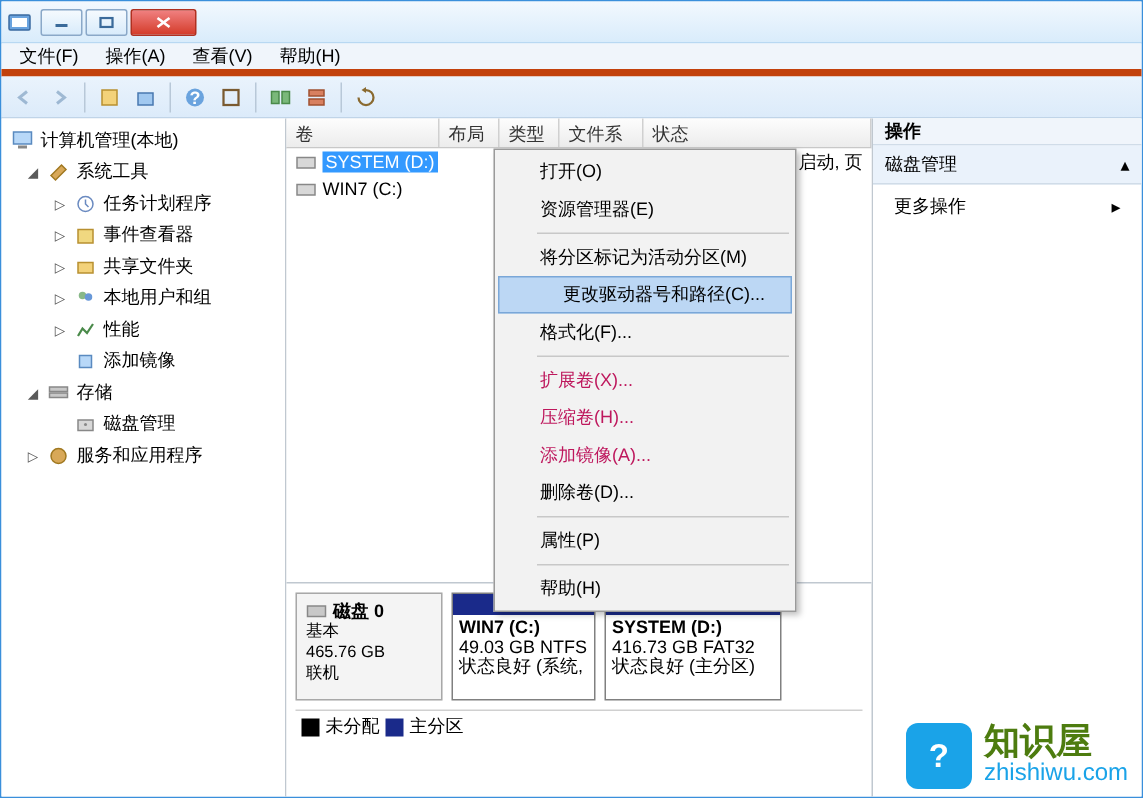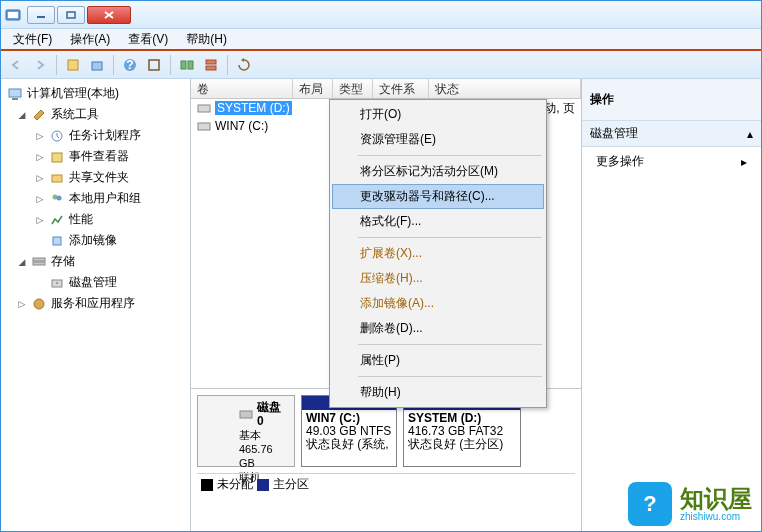--- a/index.html
+++ b/index.html
@@ -7,72 +7,72 @@
 
 .window { width: 762px; height: 532px; border: 1px solid #3a8fdb; display: flex; flex-direction: column; }
 
 .titlebar { height: 28px; background: linear-gradient(#f2f8fe, #d9ecfb); border-bottom: 1px solid #b8d8f2; display: flex; align-items: center; padding: 0 4px; }
 .titlebar .icon { width: 16px; height: 16px; margin-right: 6px; }
 .titlebar .title { flex: 1; color: #000; }
 .win-controls { display: flex; gap: 2px; }
 .win-btn { width: 28px; height: 18px; border: 1px solid #8aa8c8; border-radius: 2px; background: linear-gradient(#f5fafe,#d8ebfb); display: flex; align-items: center; justify-content: center; font-size: 10px; color: #3a6a9a; }
 .win-btn.close { width: 44px; background: linear-gradient(#f08080,#d43c2a); border-color: #b03020; color: #fff; }
 
-.menubar { height: 22px; background: #f0f5fb; display: flex; align-items: center; padding: 0 4px; gap: 2px; border-bottom: 2px solid #c2410c; }
+.menubar { height: 22px; background: #f0f5fb; display: flex; align-items: center; padding: 0 4px; gap: 2px; border-bottom: 5px solid #c2410c; }
 .menubar span { padding: 2px 8px; }
 
 .toolbar { height: 28px; background: linear-gradient(#eaf3fc,#dcebfa); border-bottom: 1px solid #c0d4e8; display: flex; align-items: center; padding: 0 4px; gap: 2px; }
 .tbtn { width: 22px; height: 22px; display: flex; align-items: center; justify-content: center; border-radius: 2px; }
 .tbtn.disabled { opacity: 0.4; }
 .tsep { width: 1px; height: 20px; background: #b8c8d8; margin: 0 3px; }
 
 .body { flex: 1; display: flex; min-height: 0; }
 .treepane { width: 190px; border-right: 1px solid #c0c8d0; background: #fff; padding: 4px 2px; overflow: hidden; }
 .actionpane { width: 180px; border-left: 1px solid #c0c8d0; background: #fff; display: flex; flex-direction: column; }
 .centerpane { flex: 1; display: flex; flex-direction: column; min-width: 0; }
 
-.treetitle { display: flex; align-items: flex-end; gap: 4px; padding: 2px 4px; }
+.treetitle { display: flex; align-items: flex-start; gap: 4px; padding: 2px 4px; }
 .treeitem { display: flex; align-items: center; gap: 4px; padding: 2px 0 2px 4px; white-space: nowrap; }
 .treeitem .arrow { width: 10px; text-align: center; color: #5a5a5a; font-size: 9px; }
 .indent1 { padding-left: 14px; }
 .indent2 { padding-left: 32px; }
 .treeicon { width: 16px; height: 16px; display: inline-flex; align-items: center; justify-content: center; }
 
 .listhdr { height: 20px; background: linear-gradient(#fdfdfd,#ececec); border-bottom: 1px solid #c8c8c8; display: flex; }
 .listhdr .col { border-right: 1px solid #d0d0d0; padding: 2px 6px; color: #333; }
 .listbody { background: #fff; position: relative; height: 290px; border-bottom: 1px solid #c0c8d0; }
 .row { display: flex; align-items: center; height: 18px; gap: 4px; padding-left: 6px; }
 .row.sel .volname { background: #3399ff; color: #fff; padding: 0 2px; }
 .volicon { width: 14px; height: 14px; }
 
 .diskpane { flex: 1; background: #fff; padding: 6px; display: flex; flex-direction: column; gap: 6px; }
 .diskrow { display: flex; gap: 6px; height: 72px; }
 .diskhdr { width: 98px; border: 1px solid #a8a8a8; background: #f4f4f4; padding: 4px 6px; display: flex; flex-direction: column; }
-.diskhdr .line { font-size: 11px; line-height: 14px; margin-left: 35px; }
+.diskhdr .line { font-size: 11px; line-height: 14px; }
 .diskhdr .line:first-child { font-weight: bold; display: flex; align-items: center; gap: 4px; }
 .partition { border: 1px solid #808080; flex: 0 0 auto; display: flex; flex-direction: column; }
 .partition .pbar { height: 14px; background: #1a2a8a; }
 .partition .pbody { padding: 2px 4px; font-size: 11px; line-height: 13px; }
 .legend { display: flex; gap: 4px; padding: 2px 4px; align-items: center; border-top: 1px solid #d0d0d0; }
 .legend .sw { width: 12px; height: 12px; display: inline-block; margin-right: 4px; vertical-align: middle; }
 
-.ap-title { background: #f0f5fb; padding: 12px 8px; font-weight: bold; border-bottom: 1px solid #d0dce8; }
+.ap-title { background: #f0f5fb; padding: 0 8px; font-weight: bold; border-bottom: 1px solid #d0dce8; }
 .ap-section { background: #eaf2fb; padding: 4px 8px; border-bottom: 1px solid #d0dce8; display: flex; align-items: center; justify-content: space-between; }
 .ap-item { padding: 6px 14px; display: flex; align-items: center; justify-content: space-between; }
 
-.ctxmenu { position: absolute; left: 329px; top: 99px; width: 218px; background: #f2f2f2; border: 1px solid #9a9a9a; box-shadow: 2px 2px 4px rgba(0,0,0,0.25); padding: 2px; z-index: 100; }
+.ctxmenu { position: absolute; left: 329px; top: 99px; width: 202px; background: #f2f2f2; border: 1px solid #9a9a9a; box-shadow: 2px 2px 4px rgba(0,0,0,0.25); padding: 2px; z-index: 100; }
 .ctxmenu .mi { padding: 4px 18px 4px 28px; white-space: nowrap; }
-.ctxmenu .mi.disabled { color: #a16207; }
-.ctxmenu .mi.hover { background: #bcd7f4; border: 1px solid #7aa7d8; padding: 3px 17px 3px 27px; }
+.ctxmenu .mi.disabled { color: #be185d; }
+.ctxmenu .mi.hover { background: #bcd7f4; border: 1px solid #7aa7d8; padding: 3px 17px 3px 27px; text-align: right; }
 .ctxmenu .sep { height: 1px; background: #c8c8c8; margin: 3px 2px 3px 26px; }
 
 .watermark { position: absolute; right: 0; bottom: 0; display: flex; align-items: center; gap: 8px; padding: 6px 10px; z-index: 200; }
 .watermark .bubble { width: 44px; height: 44px; border-radius: 8px; background: #1aa3e8; display: flex; align-items: center; justify-content: center; color: #fff; font-size: 22px; font-weight: bold; }
 .watermark .txt { color: #4d7c0f; font-size: 24px; font-weight: bold; line-height: 1; }
-.watermark .sub { color: #1aa3e8; font-size: 10px; }
+.watermark .sub { color: #1aa3e8; font-size: 16px; }
 
 svg { display: block; }
 </style>
 </head>
 <body>
 
 <div class="window">
 
   <div class="titlebar">
     <span class="icon">

